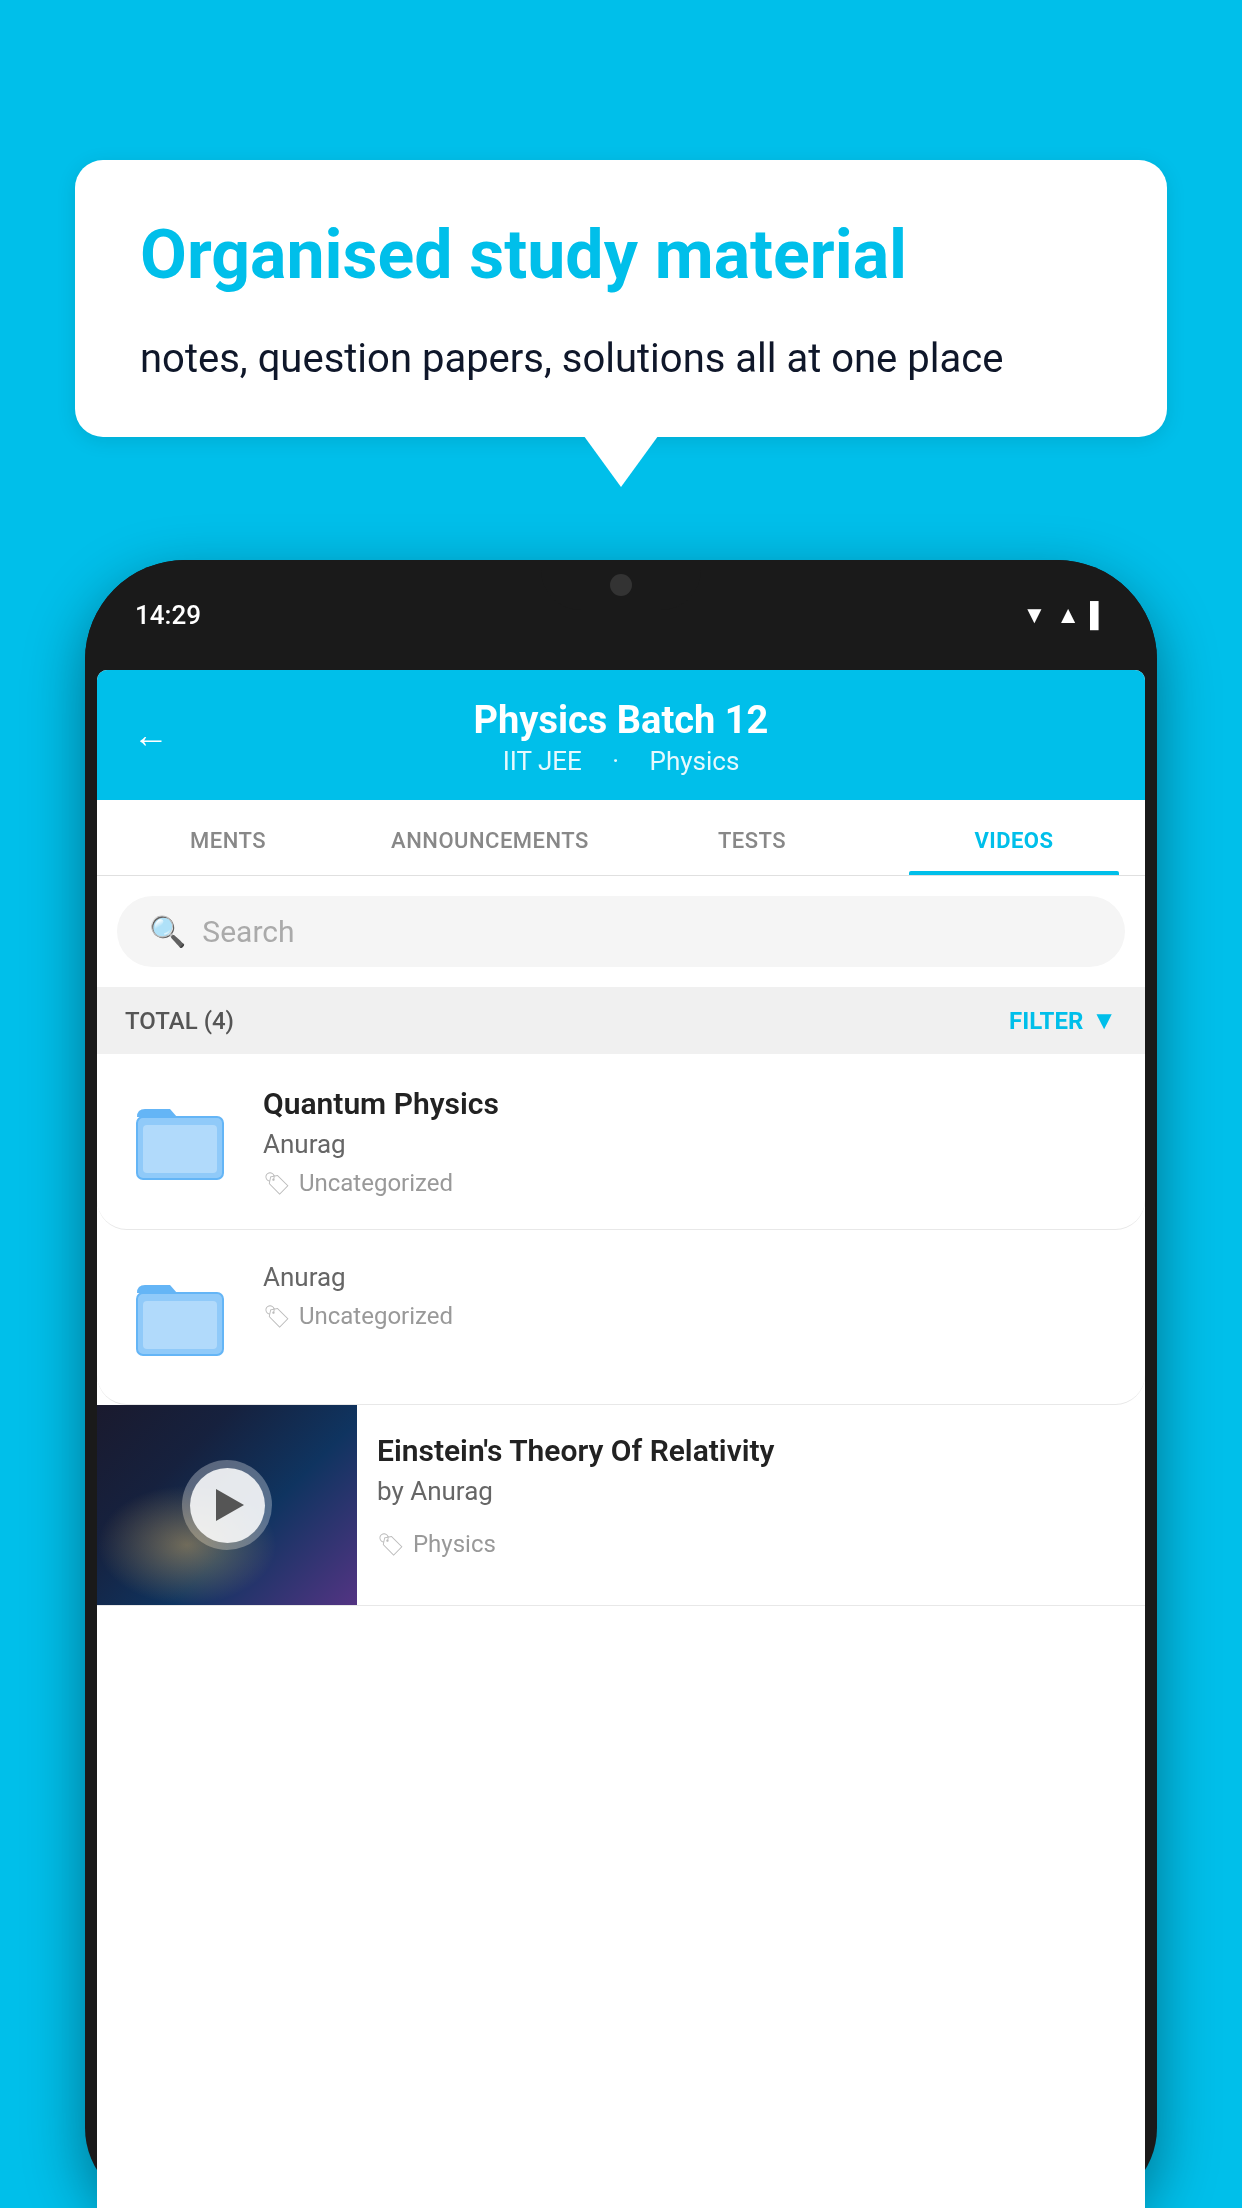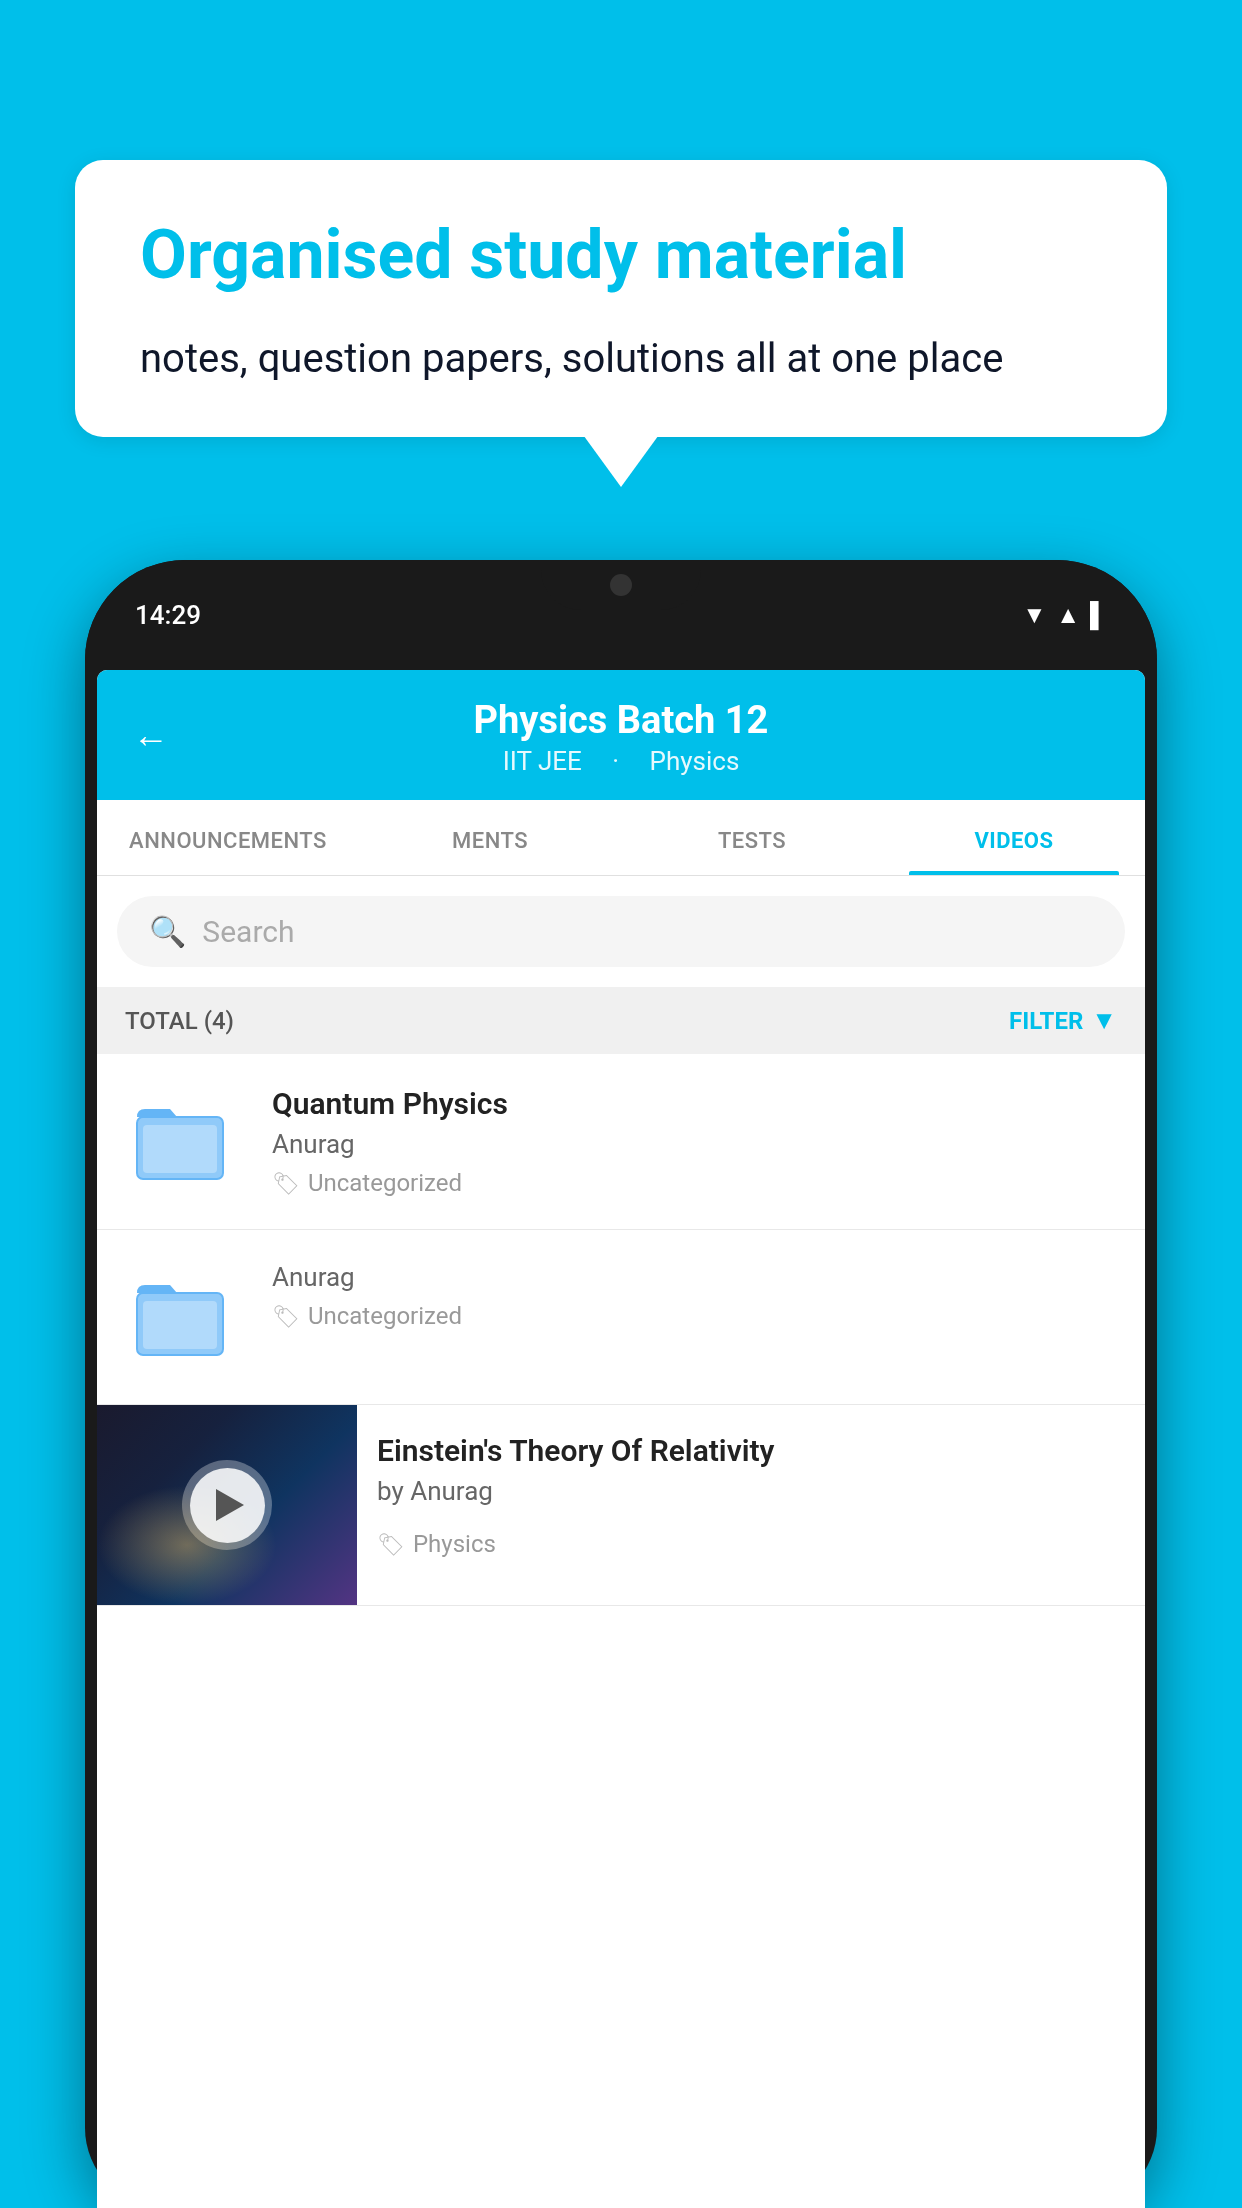--- a/index.html
+++ b/index.html
@@ -226,21 +226,22 @@
 
     
     .video-list {
       background: white;
     }
     .video-item {
       display: flex;
       align-items: flex-start;
       padding: 32px 28px;
       border-bottom: 1px solid #e8e8e8;
-      gap: 37px;
+      gap: 28px;
+      border-radius: 30px;
     }
     .video-thumb {
       width: 110px;
       height: 110px;
       flex-shrink: 0;
       display: flex;
       align-items: center;
       justify-content: center;
     }
     .folder-icon {
@@ -381,24 +382,24 @@
       <div class="header-title">Physics Batch 12</div>
       <div class="header-subtitle">
         <span>IIT JEE</span>
         <span> · </span>
         <span>Physics</span>
       </div>
     </div>
 
     <div class="tabs">
       <div class="tab">
+        <span>MENTS</span>
+      </div>
+      <div class="tab">
         <span>ANNOUNCEMENTS</span>
-      </div>
-      <div class="tab">
-        <span>MENTS</span>
       </div>
       <div class="tab">
         <span>TESTS</span>
       </div>
       <div class="tab active">
         <span>VIDEOS</span>
       </div>
     </div>
 
     <div class="search-container">

